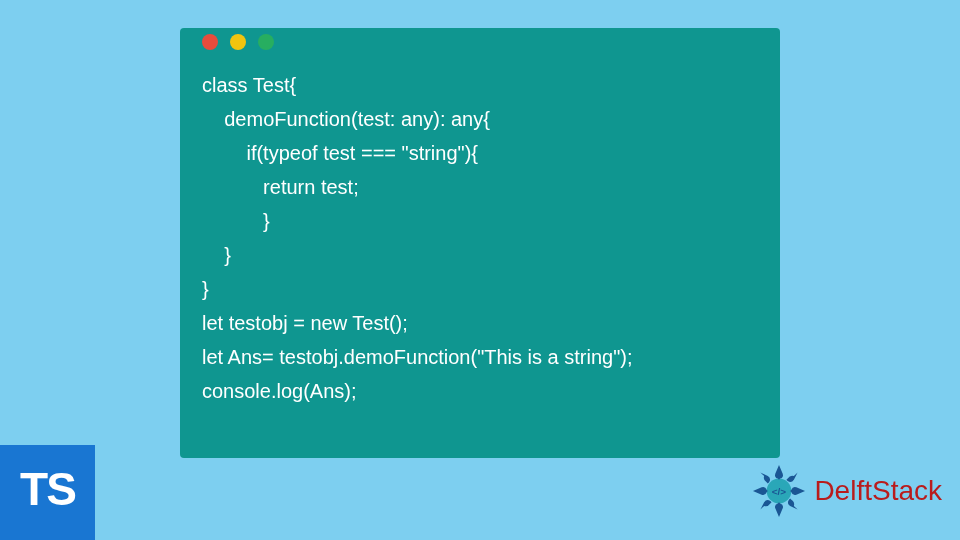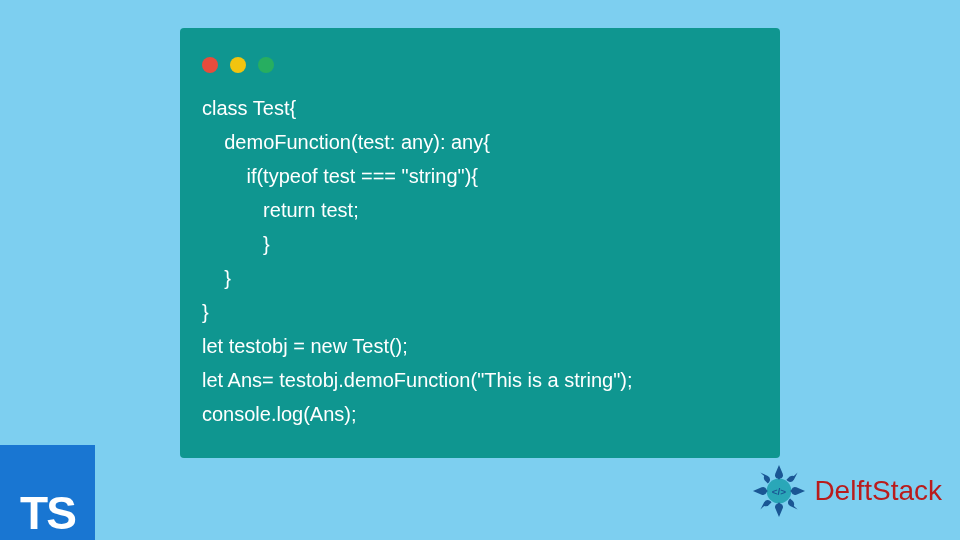--- a/index.html
+++ b/index.html
@@ -16,21 +16,21 @@
       overflow: hidden;
     }
     .code-window {
       position: absolute;
       left: 180px;
       top: 28px;
       width: 600px;
       height: 430px;
       background: #0f9690;
       border-radius: 4px;
-      padding: 29px 22px;
+      padding: 6px 22px;
     }
     .window-controls {
       display: flex;
       gap: 12px;
       margin-bottom: 18px;
     }
     .dot {
       width: 16px;
       height: 16px;
       border-radius: 50%;
@@ -48,21 +48,21 @@
     .ts-badge {
       position: absolute;
       left: 0;
       bottom: 0;
       width: 95px;
       height: 95px;
       background: #1976d2;
       display: flex;
       align-items: flex-end;
       justify-content: center;
-      padding-bottom: 0;
+      padding-bottom: 24px;
     }
     .ts-badge span {
       color: #ffffff;
       font-size: 46px;
       font-weight: bold;
       letter-spacing: -2px;
     }
     .delft-logo {
       position: absolute;
       right: 18px;

